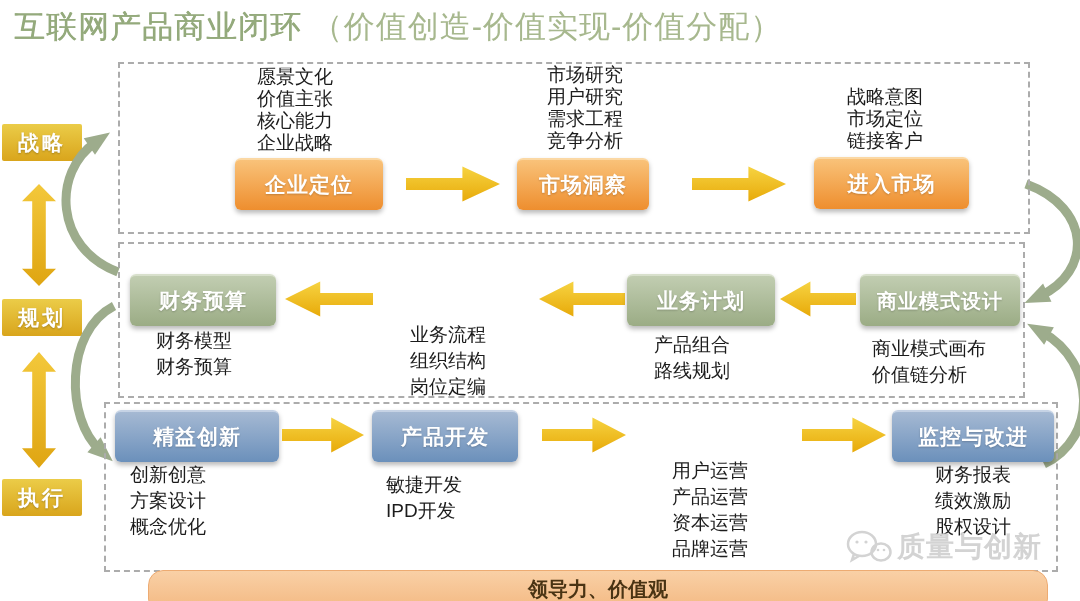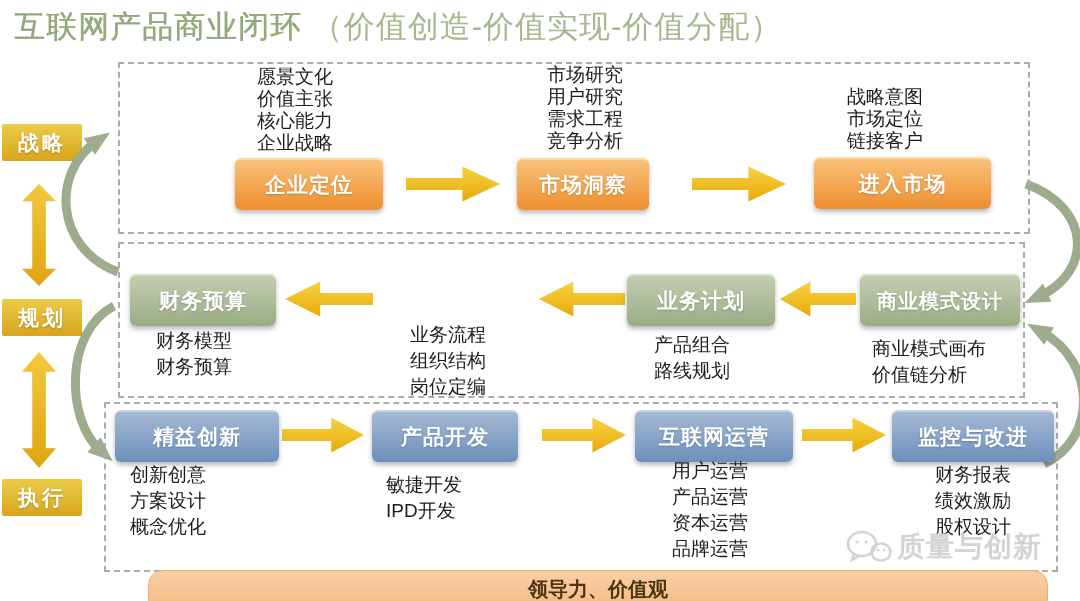--- a/index.html
+++ b/index.html
@@ -121,21 +121,21 @@
       <div>需求工程</div>
       <div>竞争分析</div>
     </div>
     <div class="box o" style="left:397px; top:94px; width:132px">市场洞察</div>
     <div class="harrow right" style="left:572px; top:101px; width:94px"></div>
     <div class="list lh22" style="left:727px; top:22px">
       <div>战略意图</div>
       <div>市场定位</div>
       <div>链接客户</div>
     </div>
-    <div class="box o" style="left:694px; top:93px; width:177px">进入市场</div>
+    <div class="box o" style="left:694px; top:93px; width:155px">进入市场</div>
   </div>
 
   <div class="row" id="row2">
     <div class="box g" style="left:10px; top:30px; width:146px">财务预算</div>
     <div class="list lh26" style="left:36px; top:84px">
       <div>财务模型</div>
       <div>财务预算</div>
     </div>
     <div class="harrow left" style="left:165px; top:36px; width:88px"></div>
     <div class="list lh26" style="left:290px; top:78px">
@@ -164,21 +164,20 @@
       <div>方案设计</div>
       <div>概念优化</div>
     </div>
     <div class="harrow right" style="left:176px; top:12px; width:82px"></div>
     <div class="box b" style="left:266px; top:6px; width:146px">产品开发</div>
     <div class="list lh26" style="left:280px; top:68px">
       <div>敏捷开发</div>
       <div>IPD开发</div>
     </div>
     <div class="harrow right" style="left:436px; top:12px; width:84px"></div>
-    <div class="box b" style="left:529px; top:6px; width:158px">互联网运营</div>
     <div class="list lh26" style="left:566px; top:54px">
       <div>用户运营</div>
       <div>产品运营</div>
       <div>资本运营</div>
       <div>品牌运营</div>
     </div>
     <div class="harrow right" style="left:696px; top:12px; width:84px"></div>
     <div class="box b" style="left:786px; top:6px; width:162px">监控与改进</div>
     <div class="list lh26" style="left:829px; top:58px">
       <div>财务报表</div>

